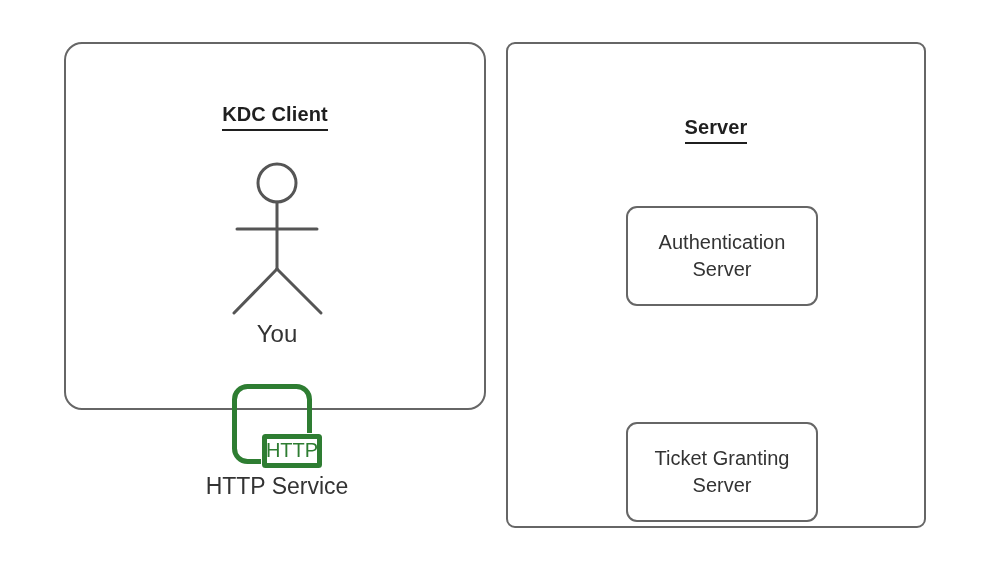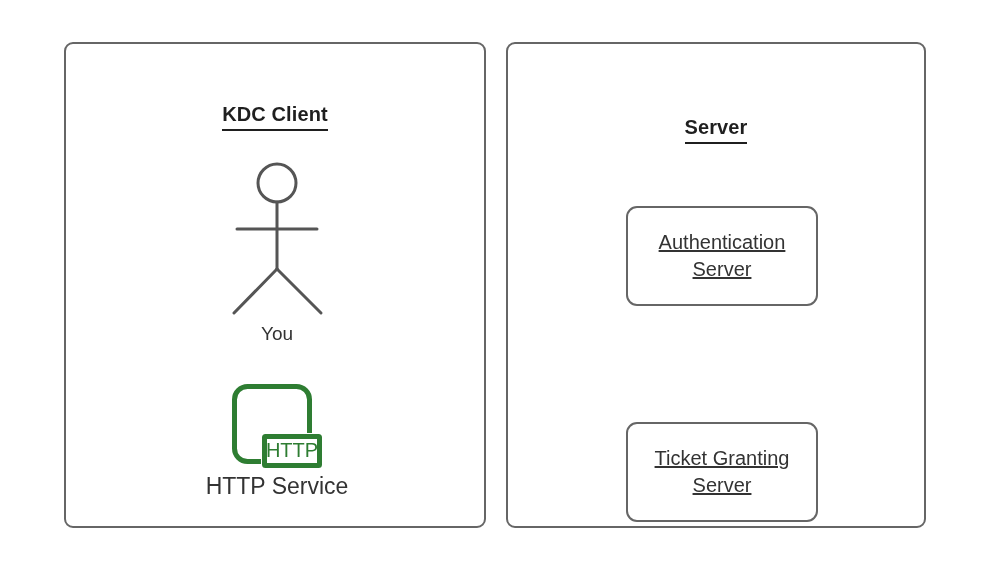--- a/index.html
+++ b/index.html
@@ -25,21 +25,22 @@
     position: absolute;
     box-sizing: border-box;
     background: #ffffff;
     border: 2px solid #666666;
     border-radius: 9px;
   }
   #panel-client {
     left: 64px;
     top: 42px;
     width: 422px;
-    height: 486px;
+    height: 368px;
+    border-radius: 18px;
   }
   #panel-kdc {
     left: 506px;
     top: 42px;
     width: 420px;
     height: 486px;
   }
 
   
   .panel-title {
@@ -69,21 +70,21 @@
     width: 120px;
     height: 185px;
   }
   .actor svg { display: block; }
   .actor-label {
     position: absolute;
     left: 0;
     right: 0;
     top: 160px;
     text-align: center;
-    font-size: 19px;
+    font-size: 24px;
     line-height: 26px;
     color: #333333;
   }
 
   
   .service {
     position: absolute;
     left: 106px;
     top: 339px;
     width: 210px;
@@ -118,21 +119,20 @@
     background: #ffffff;
     border: 2px solid #666666;
     border-radius: 11px;
     display: flex;
     align-items: center;
     justify-content: center;
     text-align: center;
     font-size: 20px;
     line-height: 27px;
     color: #333333;
-    text-decoration: underline;
   }
   #server-auth {
     left: 118px;
     top: 162px;
     width: 192px;
     height: 100px;
   }
   #server-tgs {
     left: 118px;
     top: 342px;

